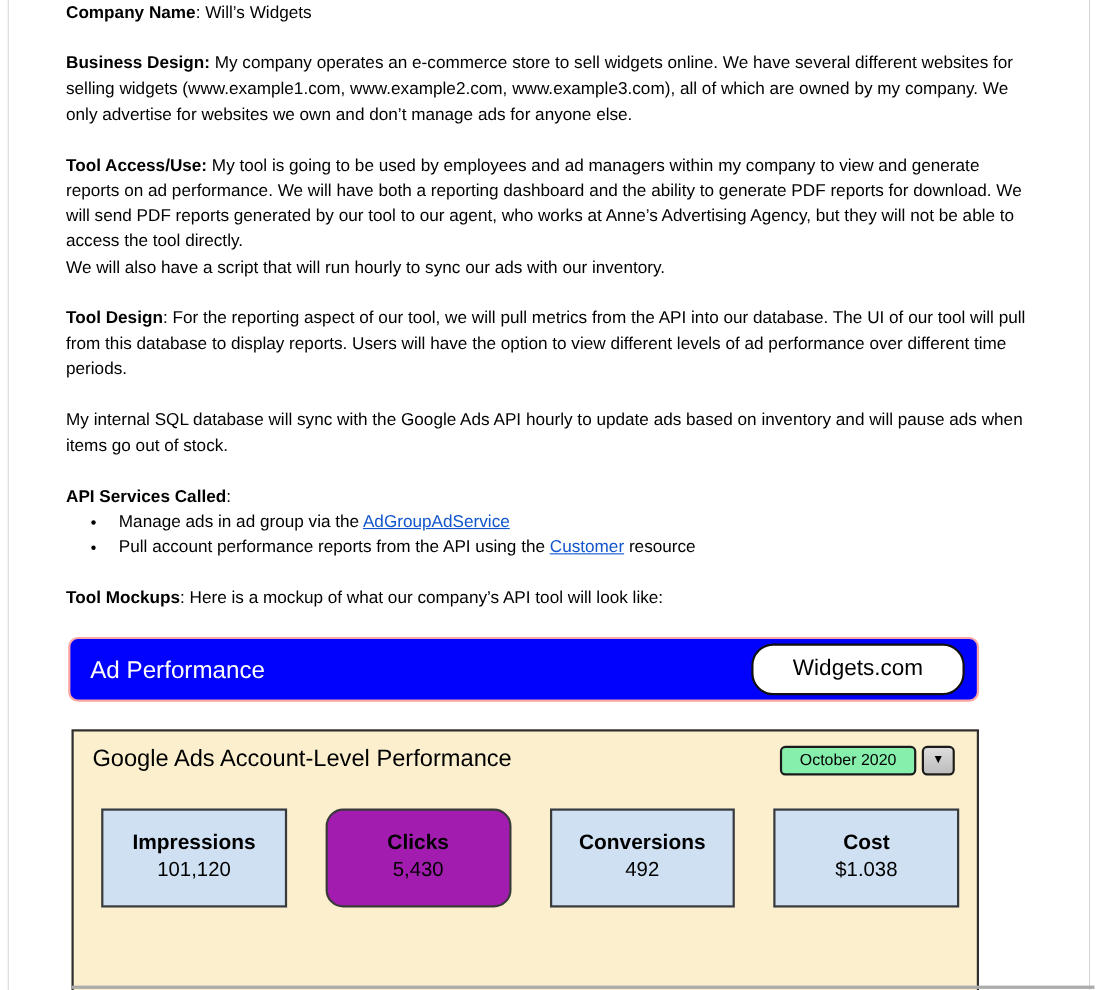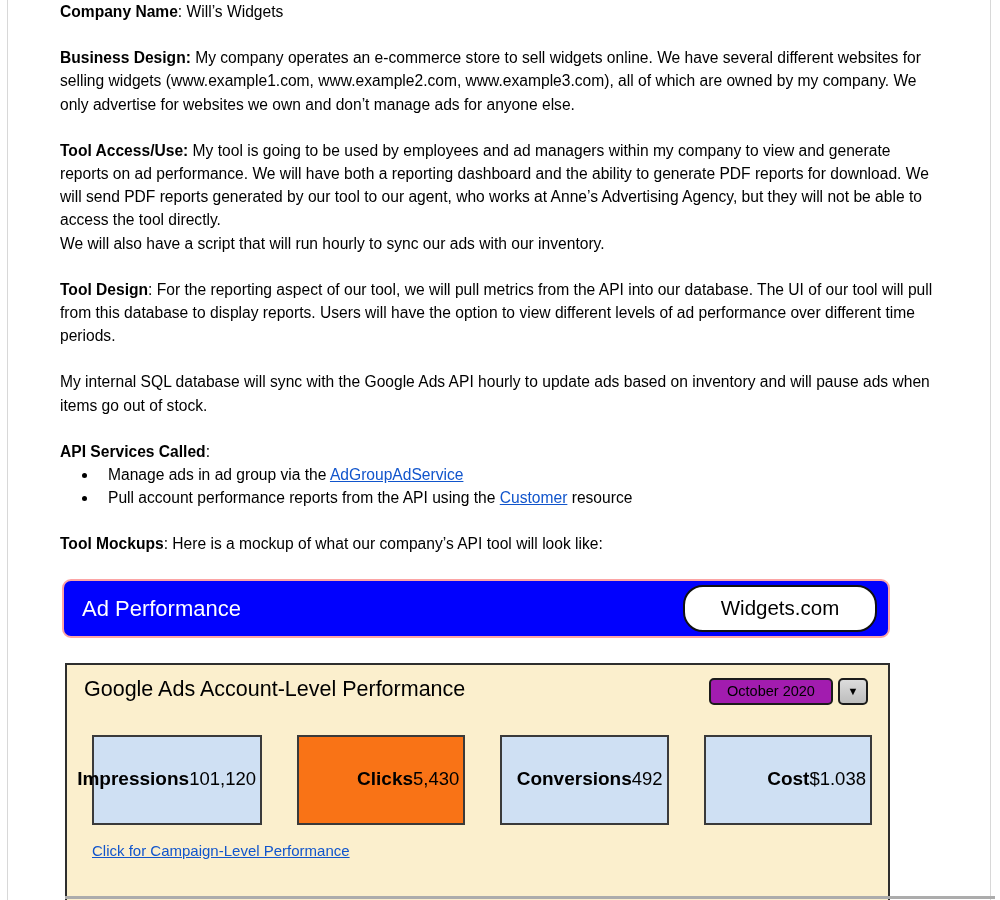--- a/index.html
+++ b/index.html
@@ -93,21 +93,21 @@
   .dropdown {
     display: flex;
     align-items: center;
     gap: 5px;
     margin-right: 4px;
     cursor: pointer;
   }
   .dd-field {
     width: 124px;
     height: 27px;
-    background: #a21caf;
+    background: #86efac;
     border: 2px solid #1b1b1b;
     border-radius: 5px;
     display: flex;
     align-items: center;
     justify-content: center;
     font-size: 14.5px;
   }
   .dd-arrow {
     width: 30px;
     height: 27px;
@@ -128,22 +128,22 @@
     gap: 35px;
     margin-top: 30px;
     padding-left: 9px;
   }
   .card {
     width: 170px;
     height: 90px;
     background: #cfe0f3;
     border: 2px solid #3a3a3a;
     display: flex;
-    flex-direction: row;
-    justify-content: flex-end;
+    flex-direction: column;
+    justify-content: center;
     align-items: center;
     padding: 8px 4px 11px 4px;
   }
   .card-label { font-size: 19px; font-weight: bold; }
   .card-value { font-size: 18.5px; }
 
   .camp-link-row { margin: 14px 0 0 9px; font-size: 15px; }
 
   .next-edge {
     position: absolute;
@@ -196,35 +196,32 @@
               <span>▼</span>
             </button>
         </div>
       </div>
 
       <div class="metrics">
         <div class="card" style="background: rgb(207, 224, 243);">
           <div class="card-label">Impressions</div>
           <div class="card-value">101,120</div>
         </div>
-        <div class="card" style="background: #f97316;">
+        <div class="card" style="background: #a21caf; border-radius: 16px;">
           <div class="card-label">Clicks</div>
           <div class="card-value">5,430</div>
         </div>
         <div class="card" style="background: rgb(207, 224, 243);">
           <div class="card-label">Conversions</div>
           <div class="card-value">492</div>
         </div>
         <div class="card" style="background: rgb(207, 224, 243);">
           <div class="card-label">Cost</div>
           <div class="card-value">$1.038</div>
         </div>
       </div>
 
-      <div class="camp-link-row">
-        <a class="doclink" href="#" style="color: rgb(17, 85, 204);">Click for Campaign-Level Performance</a>
-      </div>
     </div>
 
   </div>
 </div>
 
 <div class="next-edge"></div>
 
 </body></html>

